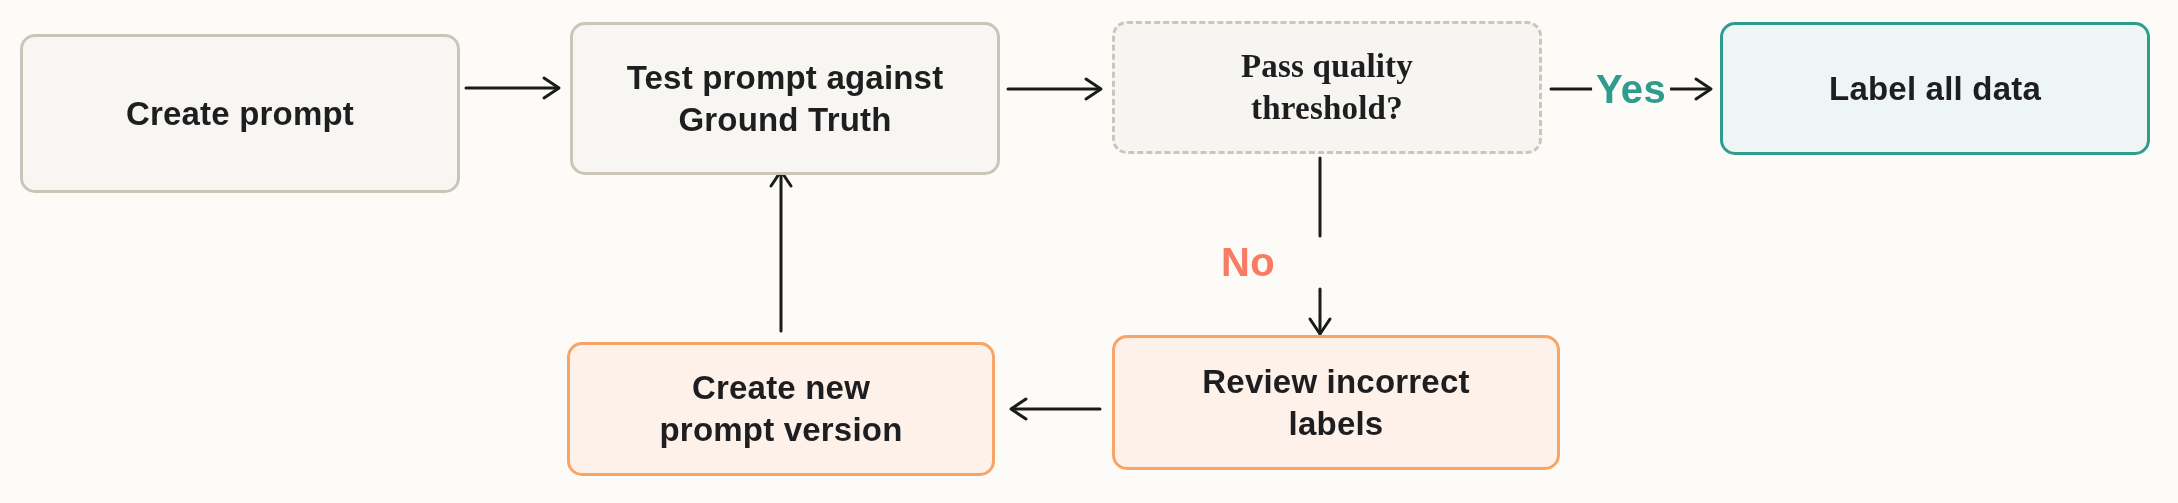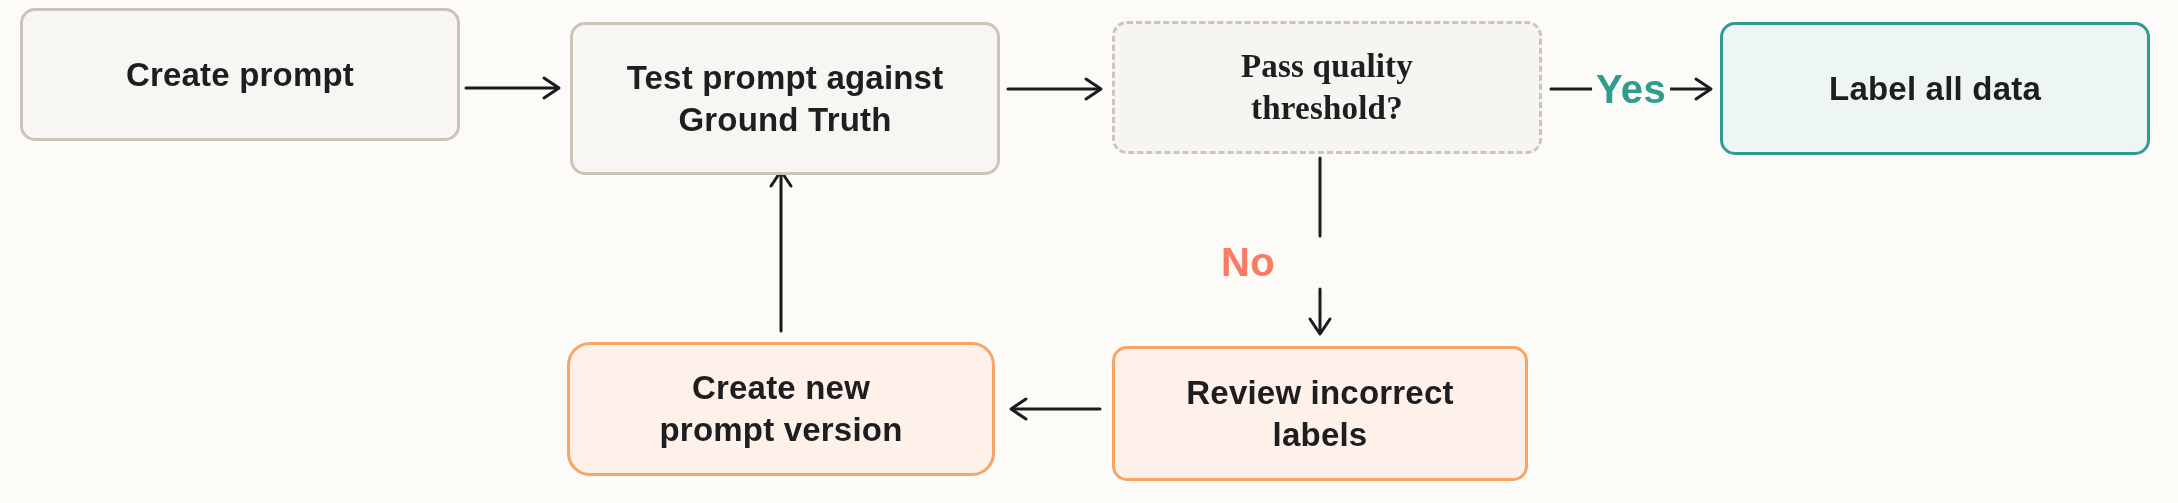--- a/index.html
+++ b/index.html
@@ -40,26 +40,26 @@
     font-family: Liberation Serif, serif;
   }
   .node-teal {
     background: var(--teal-fill, #eef6f5);
     border: 3px solid var(--teal-border, #2f9c8e);
   }
   .node-orange {
     background: var(--orange-fill, #fdf1e9);
     border: 3px solid var(--orange-border, #f7a566);
   }
-  #node-create-prompt   { left: 20px;   top: 8px;  width: 440px; height: 133px; }
+  #node-create-prompt   { left: 20px;   top: 34px;  width: 440px; height: 159px; }
   #node-test-prompt     { left: 570px;  top: 22px;  width: 430px; height: 153px; }
   #node-quality-check   { left: 1112px; top: 21px;  width: 430px; height: 133px; }
   #node-label-all-data  { left: 1720px; top: 22px;  width: 430px; height: 133px; }
-  #node-review-labels   { left: 1112px; top: 346px; width: 416px; height: 135px; }
-  #node-new-version     { left: 567px;  top: 342px; width: 428px; height: 134px; border-radius: 23px; }
+  #node-review-labels   { left: 1112px; top: 335px; width: 448px; height: 135px; }
+  #node-new-version     { left: 567px;  top: 342px; width: 428px; height: 134px; }
 
   .edge-label {
     position: absolute;
     transform: translate(-50%, -50%);
     font-size: 40px;
     font-weight: 700;
     letter-spacing: 0.3px;
     background: var(--background, #fcfbf8);
     padding: 0 4px;
   }

